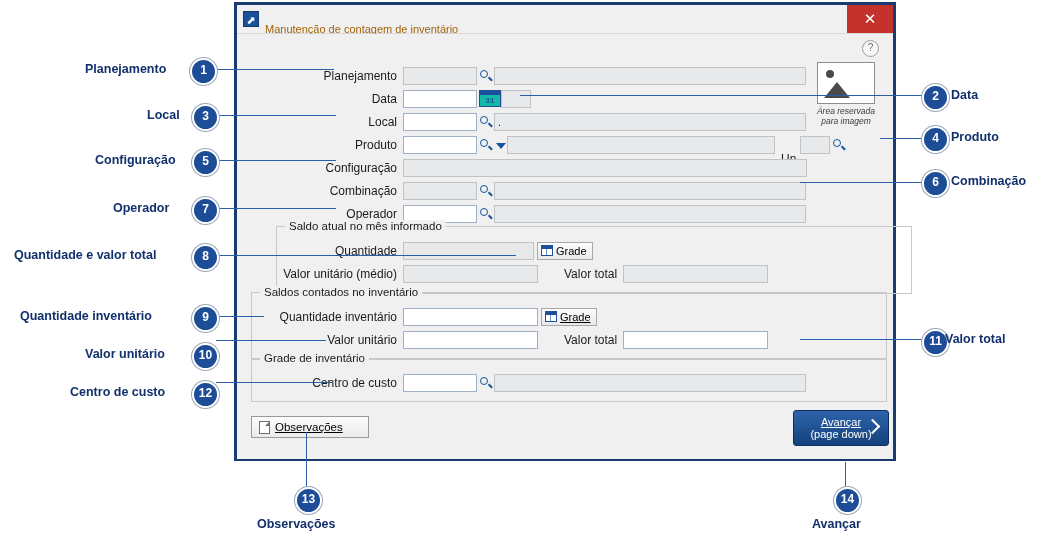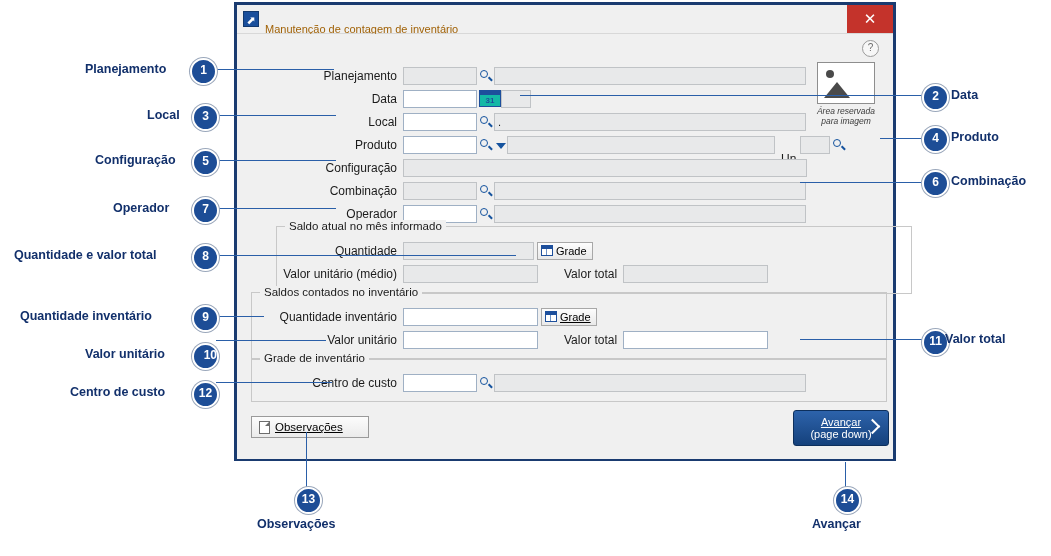--- a/index.html
+++ b/index.html
@@ -549,21 +549,21 @@
 
 <div class="leader" style="left:216px; top:255px; width:300px;"></div>
 <div class="badge" style="left:192px; top:244px;">8</div>
 <div class="callout" style="left:14px; top:248px;">Quantidade e valor total</div>
 
 <div class="leader" style="left:216px; top:316px; width:48px;"></div>
 <div class="badge" style="left:192px; top:305px;">9</div>
 <div class="callout" style="left:20px; top:309px;">Quantidade inventário</div>
 
 <div class="leader" style="left:216px; top:340px; width:110px;"></div>
-<div class="badge" style="left:192px; top:343px;text-align:right;">10</div>
+<div class="badge" style="left:192px; top:343px;">10</div>
 <div class="callout" style="left:85px; top:347px;">Valor unitário</div>
 
 <div class="leader" style="left:800px; top:339px; width:130px;"></div>
 <div class="badge" style="left:922px; top:329px;">11</div>
 <div class="callout" style="left:945px; top:332px;">Valor total</div>
 
 <div class="leader" style="left:216px; top:382px; width:116px;"></div>
 <div class="badge" style="left:192px; top:381px;">12</div>
 <div class="callout" style="left:70px; top:385px;">Centro de custo</div>
 

